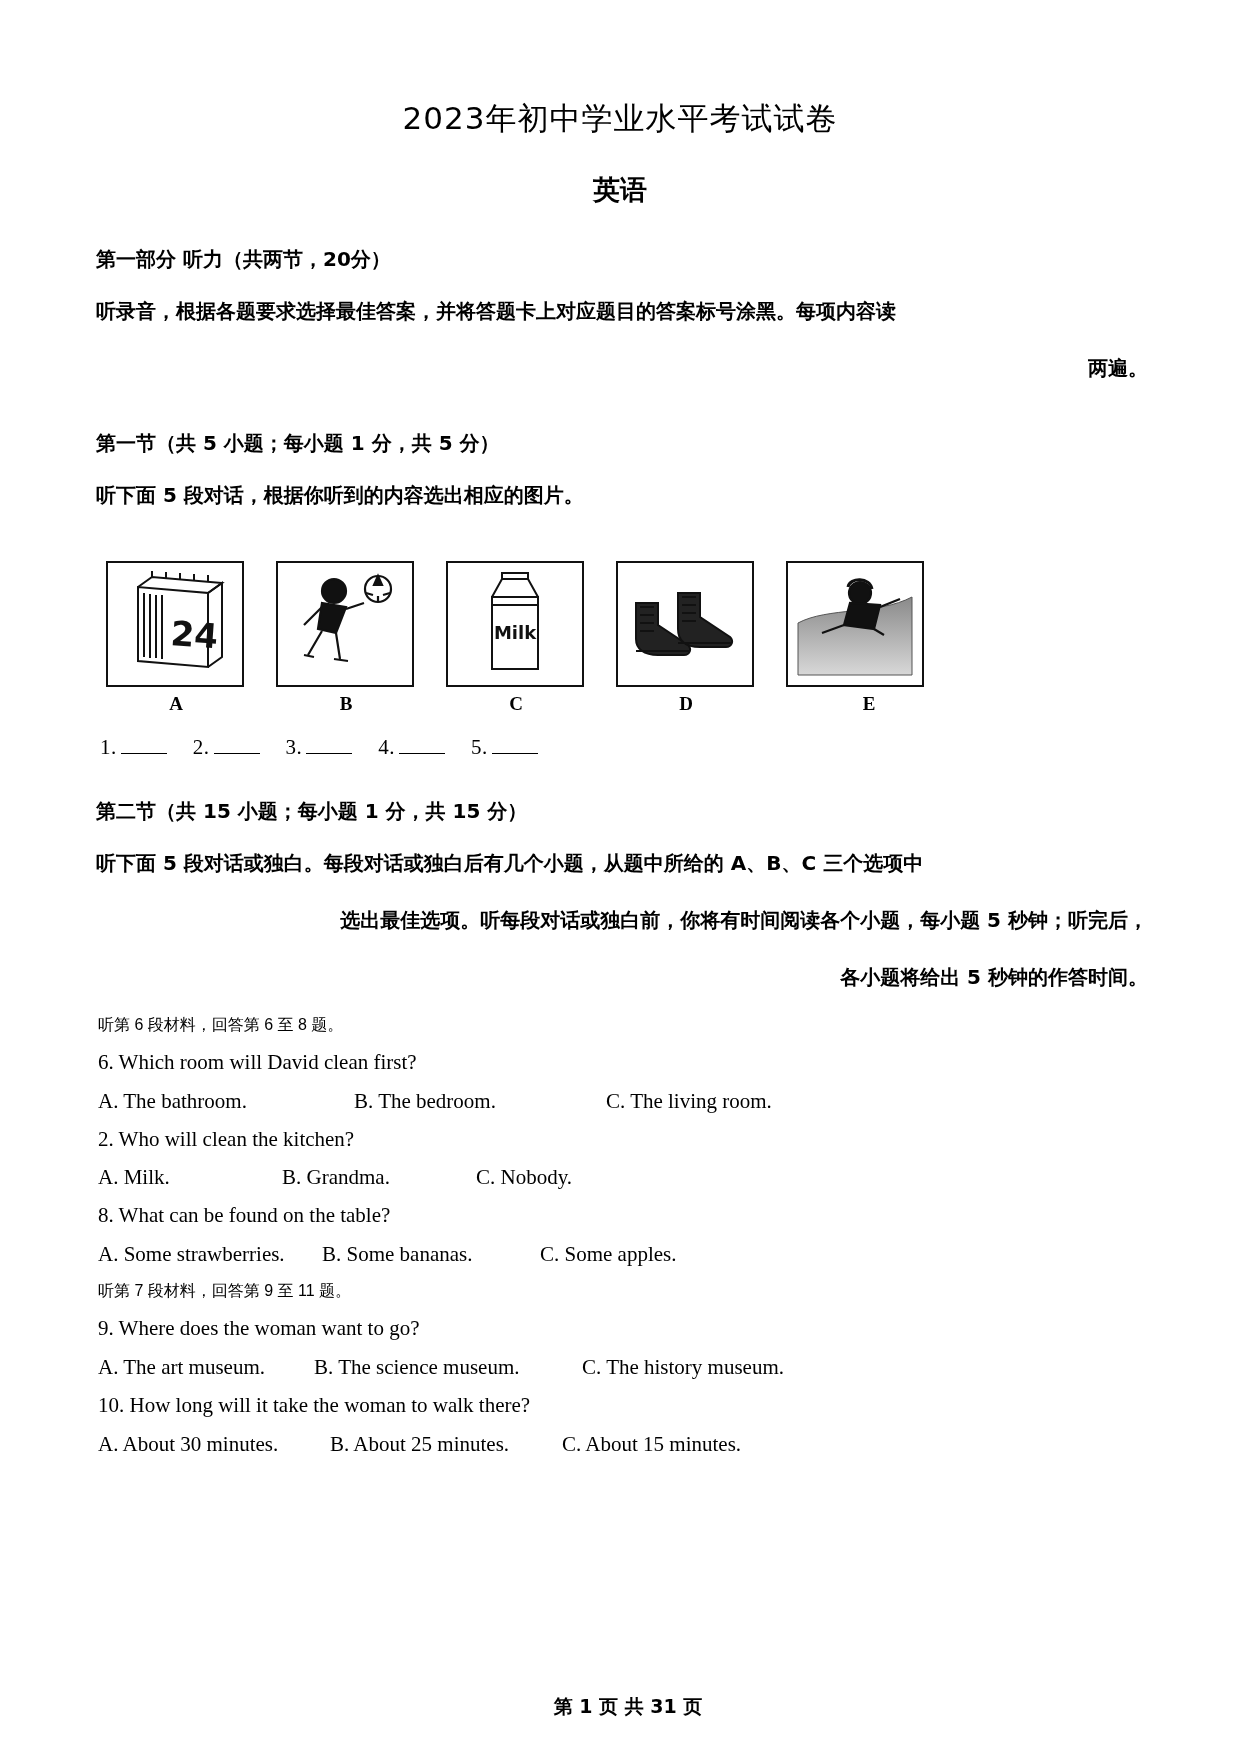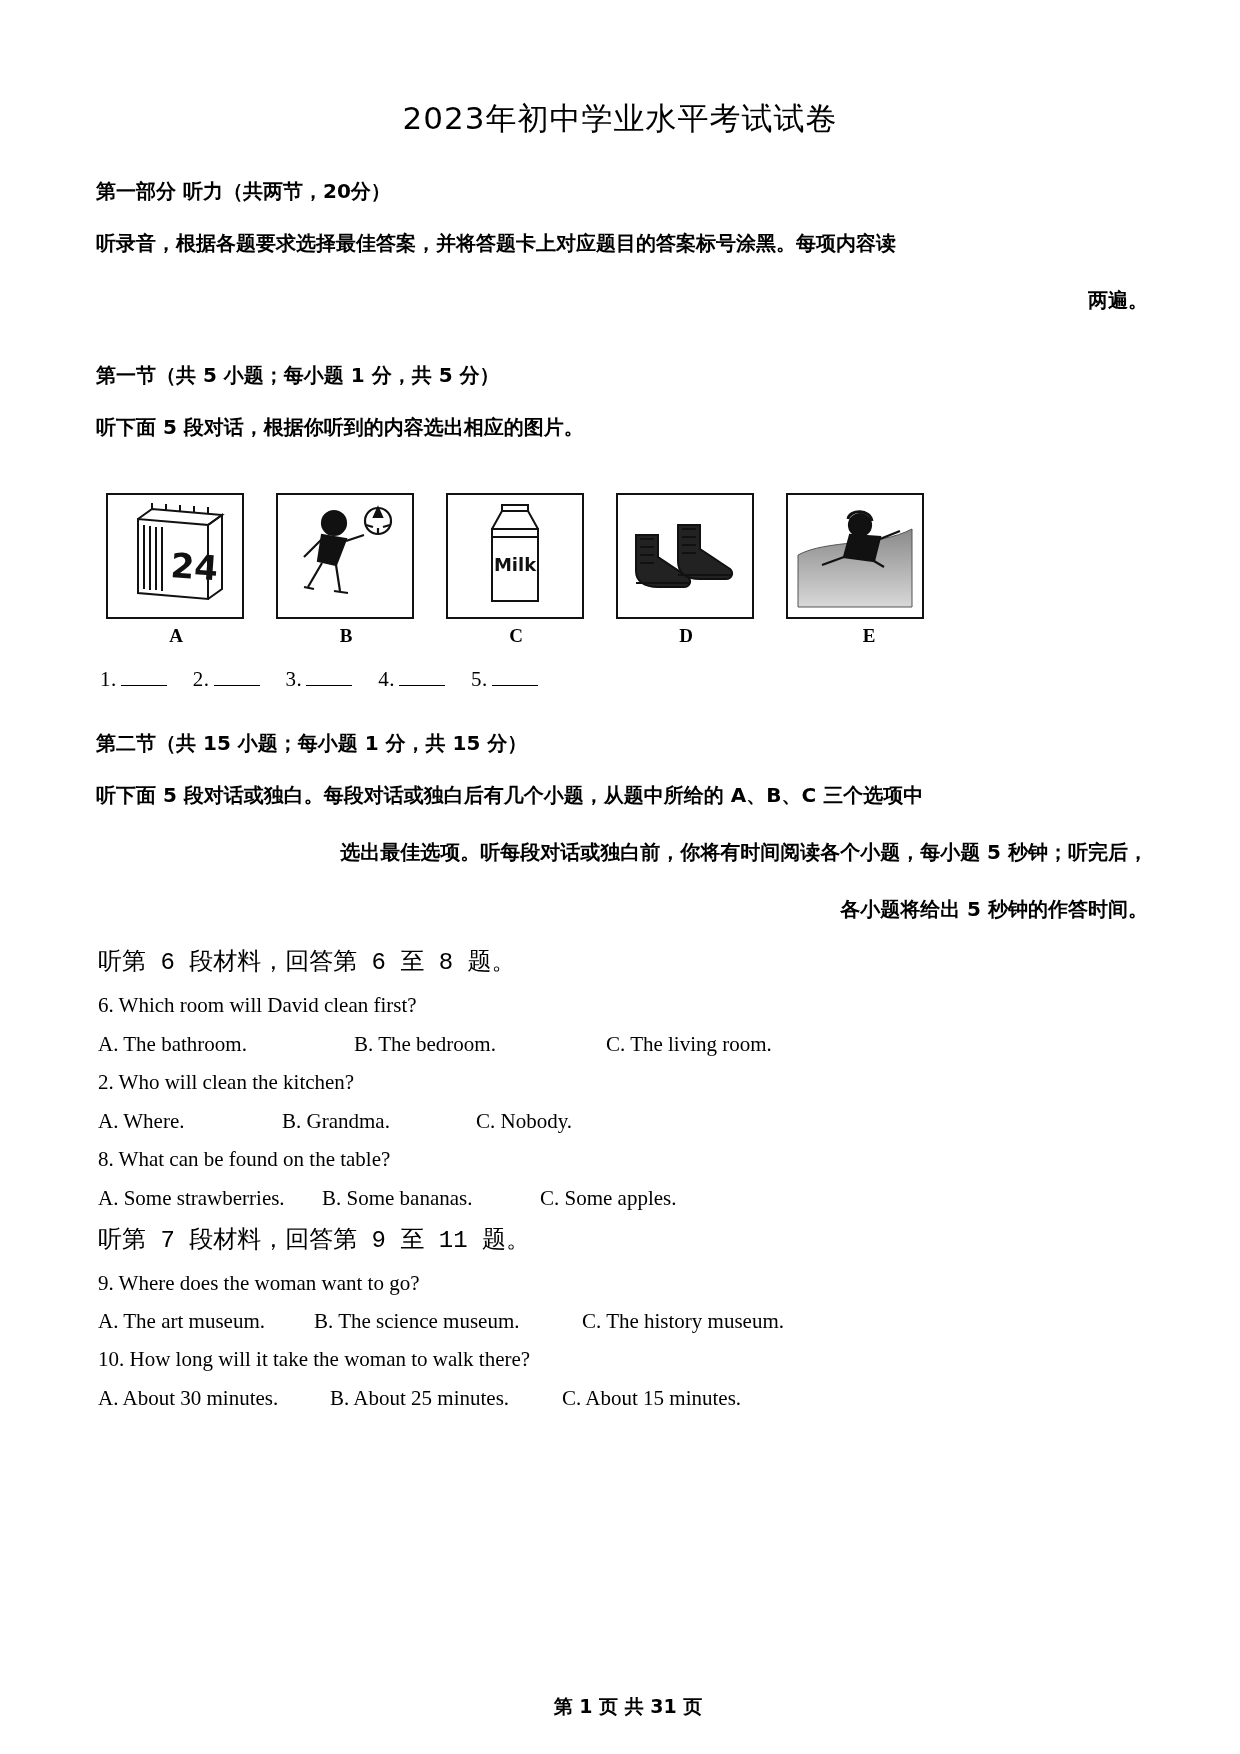--- a/index.html
+++ b/index.html
@@ -90,22 +90,22 @@
   }
   .blanks span.b { display:inline-block; width:46px; border-bottom:1.5px solid #000; margin:0 26px 0 4px; }
 
   .q-line {
     font-family:"Liberation Serif", serif;
     font-size:21px;
     margin:11px 0 0 2px;
     line-height:1.42;
   }
   .q-cn {
-    font-family:Liberation Mono, monospace;
-    font-size:24px;
+    font-family:Liberation Sans, sans-serif;
+    font-size:16px;
     margin:13px 0 0 2px;
     line-height:1.42;
   }
   .opts { display:flex; margin:11px 0 0 2px; font-family:"Liberation Serif", serif; font-size:21px; }
   .opts .o { white-space:nowrap; }
 
   .footer {
     position:absolute;
     left:16px; right:0; bottom:34px;
     text-align:center;
@@ -113,20 +113,21 @@
     font-weight:bold;
     font-size:19px;
   }
 </style>
 </head>
 <body>
 
 <div class="page">
 
   <h1 class="doc-title">2023年初中学业水平考试试卷</h1>
+  <h2 class="doc-subtitle">英语</h2>
 
   <div class="body-wrap">
 
     <p class="sec-head">第一部分 听力（共两节，20分）</p>
     <p class="instr">听录音，根据各题要求选择最佳答案，并将答题卡上对应题目的答案标号涂黑。每项内容读</p>
     <p class="instr-tight">两遍。</p>
 
     <p class="sec-head">第一节（共 5 小题；每小题 1 分，共 5 分）</p>
     <p class="instr">听下面 5 段对话，根据你听到的内容选出相应的图片。</p>
 
@@ -234,21 +235,21 @@
 
     <p class="q-line">6. Which room will David clean first?</p>
     <div class="opts">
       <span class="o" style="width:256px">A. The bathroom.</span>
       <span class="o" style="width:252px">B. The bedroom.</span>
       <span class="o">C. The living room.</span>
     </div>
 
     <p class="q-line">2. Who will clean the kitchen?</p>
     <div class="opts">
-      <span class="o" style="width:184px">A. Where.</span>
+      <span class="o" style="width:184px">A. Milk.</span>
       <span class="o" style="width:194px">B. Grandma.</span>
       <span class="o">C. Nobody.</span>
     </div>
 
     <p class="q-line">8. What can be found on the table?</p>
     <div class="opts">
       <span class="o" style="width:224px">A. Some strawberries.</span>
       <span class="o" style="width:218px">B. Some bananas.</span>
       <span class="o">C. Some apples.</span>
     </div>

